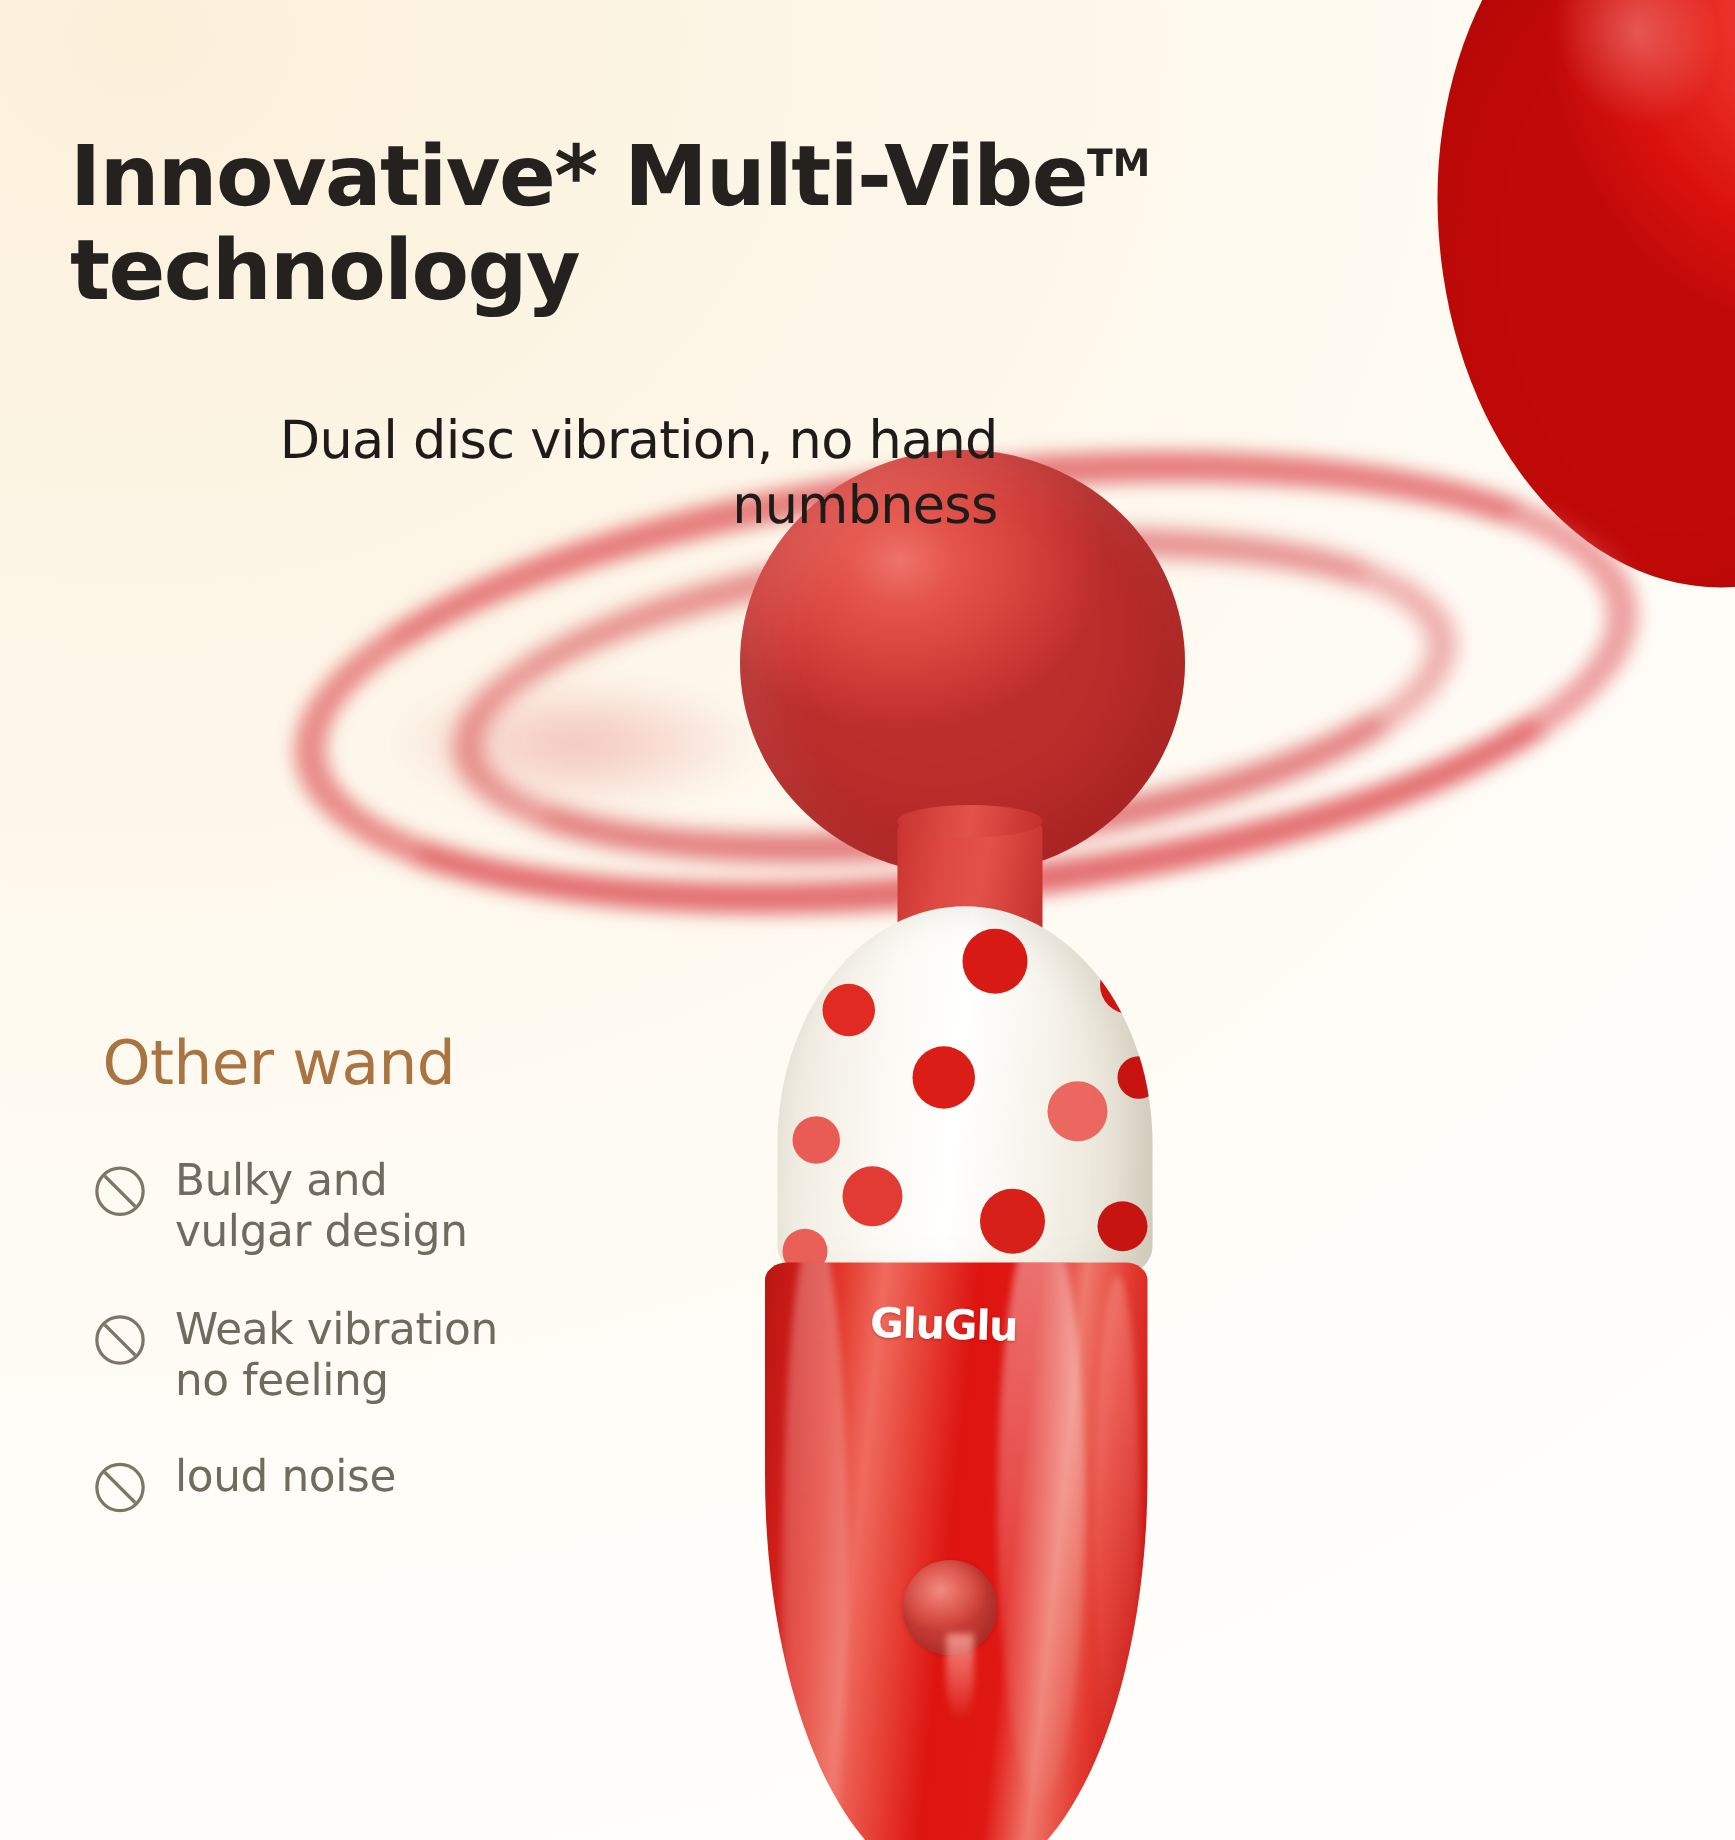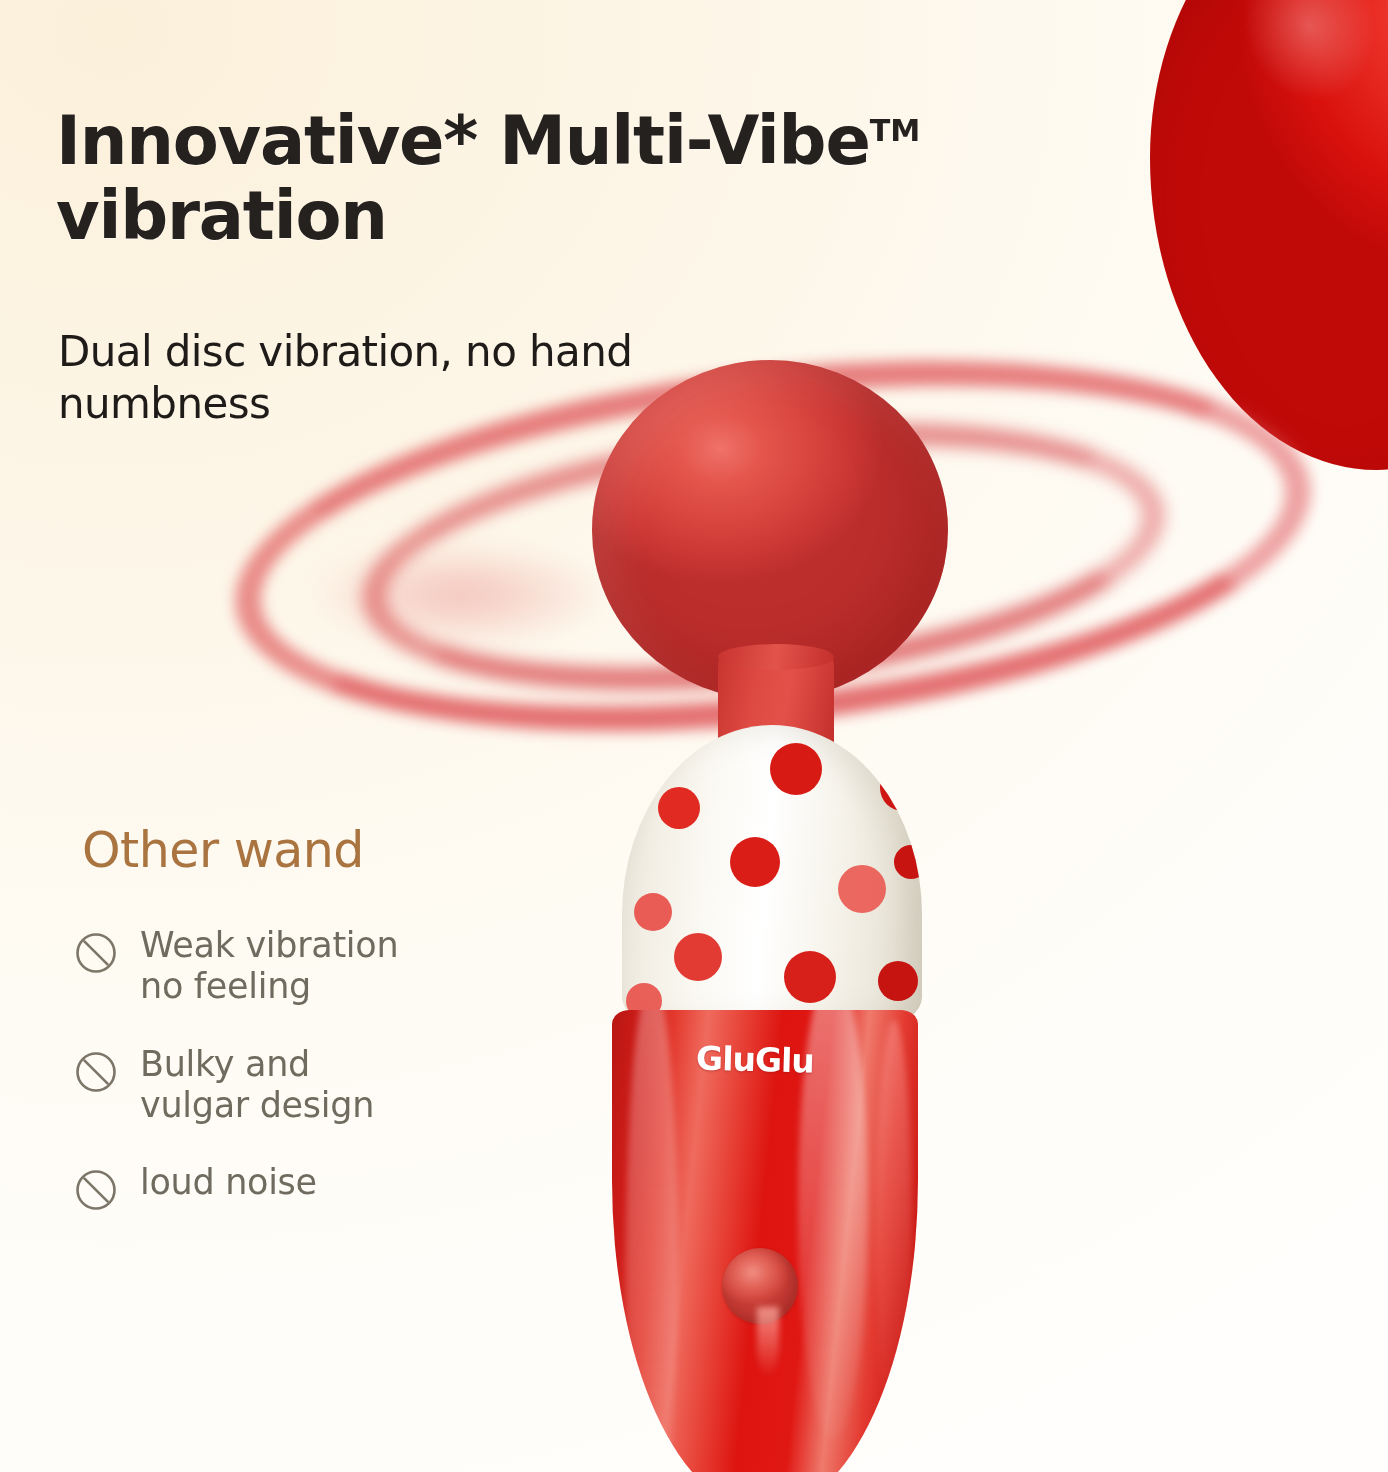--- a/index.html
+++ b/index.html
@@ -237,20 +237,21 @@
     left: 58px;
     top: 326px;
     width: 740px;
     margin: 0;
     font-family: "DejaVu Sans", sans-serif;
     font-weight: 400;
     font-size: 42px;
     line-height: 1.24;
     color: #1e1b19;
     letter-spacing: -0.6px;
+    text-align: right;
   }
 
   .other-title {
     position: absolute;
     left: 82px;
     top: 822px;
     margin: 0;
     font-family: "DejaVu Sans", sans-serif;
     font-weight: 400;
     font-size: 49px;
@@ -322,45 +323,45 @@
       <div class="gloss-streak" style="left:14px;  top:-30px; width:52px;  height:560px; background:linear-gradient(180deg, rgba(255,255,255,.30), rgba(255,255,255,.05));"></div>
       <div class="gloss-streak" style="left:186px; top:-40px; width:70px;  height:470px; background:linear-gradient(180deg, rgba(255,255,255,.42), rgba(255,255,255,.04));"></div>
       <div class="gloss-streak" style="left:264px; top:10px;  width:36px;  height:420px; background:linear-gradient(180deg, rgba(255,180,175,.35), rgba(255,180,175,0));"></div>
     </div>
 
     <div class="wand-button"></div>
 
     <div class="wand-logo">GluGlu</div>
   </div>
 
-  <h1 class="headline"><span>Innovative* Multi-Vibe</span><span class="tm">TM</span><br><span>vibration</span></h1>
+  <h1 class="headline"><span>Innovative* Multi-Vibe</span><span class="tm">TM</span><br><span>technology</span></h1>
 
   <p class="subhead">Dual disc vibration, no hand numbness</p>
 
   <h2 class="other-title">Other wand</h2>
 
   <ul class="con-list" id="con-list">
+      <li class="con-item">
+        <span><svg class="no-icon" viewBox="0 0 44 44" aria-hidden="true">
+            <circle cx="22" cy="22" r="18.5" fill="none" stroke="#7c7668" stroke-width="2.6"></circle>
+            <line x1="9.8" y1="9.8" x2="34.2" y2="34.2" stroke="#7c7668" stroke-width="2.6"></line>
+          </svg></span>
+        <span class="con-text">Bulky and
+vulgar design</span>
+      </li>
       <li class="con-item">
         <span><svg class="no-icon" viewBox="0 0 44 44" aria-hidden="true">
             <circle cx="22" cy="22" r="18.5" fill="none" stroke="#7c7668" stroke-width="2.6"></circle>
             <line x1="9.8" y1="9.8" x2="34.2" y2="34.2" stroke="#7c7668" stroke-width="2.6"></line>
           </svg></span>
         <span class="con-text">Weak vibration
 no feeling</span>
       </li>
       <li class="con-item">
         <span><svg class="no-icon" viewBox="0 0 44 44" aria-hidden="true">
             <circle cx="22" cy="22" r="18.5" fill="none" stroke="#7c7668" stroke-width="2.6"></circle>
             <line x1="9.8" y1="9.8" x2="34.2" y2="34.2" stroke="#7c7668" stroke-width="2.6"></line>
           </svg></span>
-        <span class="con-text">Bulky and
-vulgar design</span>
-      </li>
-      <li class="con-item">
-        <span><svg class="no-icon" viewBox="0 0 44 44" aria-hidden="true">
-            <circle cx="22" cy="22" r="18.5" fill="none" stroke="#7c7668" stroke-width="2.6"></circle>
-            <line x1="9.8" y1="9.8" x2="34.2" y2="34.2" stroke="#7c7668" stroke-width="2.6"></line>
-          </svg></span>
         <span class="con-text">loud noise</span>
       </li>
     </ul>
 
 </div>
 
 </body></html>

